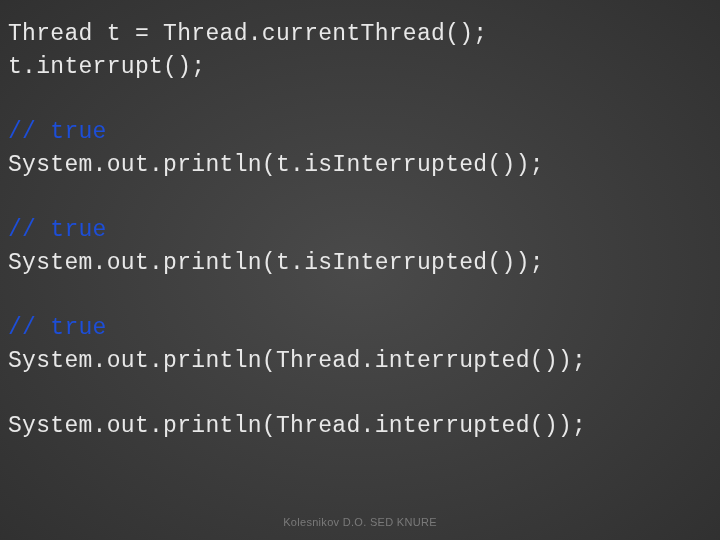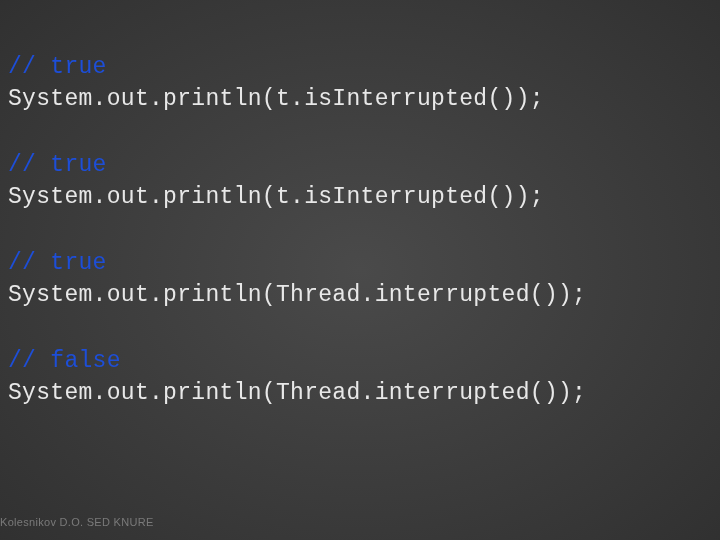--- a/index.html
+++ b/index.html
@@ -29,38 +29,40 @@
     letter-spacing: 0.3px;
   }
   .comment {
     color: #1d4ed8;
   }
   .footer {
     position: absolute;
     bottom: 12px;
     left: 0;
     right: 0;
+    text-align: center;
     font-family: Arial, sans-serif;
     font-size: 11px;
     color: #7a7a7a;
     letter-spacing: 0.3px;
   }
 </style>
 </head>
 <body>
 
 <div class="slide">
   <div id="code-block">
+      <div class="code-line">Thread t = Thread.currentThread();</div>
+      <div class="code-line">t.interrupt();</div>
       <div class="code-line">&nbsp;</div>
       <div class="code-line comment">// true</div>
       <div class="code-line">System.out.println(t.isInterrupted());</div>
       <div class="code-line">&nbsp;</div>
       <div class="code-line comment">// true</div>
       <div class="code-line">System.out.println(t.isInterrupted());</div>
       <div class="code-line">&nbsp;</div>
       <div class="code-line comment">// true</div>
       <div class="code-line">System.out.println(Thread.interrupted());</div>
       <div class="code-line">&nbsp;</div>
-      <div class="code-line comment">// false</div>
       <div class="code-line">System.out.println(Thread.interrupted());</div>
     </div>
   <div class="footer">Kolesnikov D.O. SED KNURE</div>
 </div>
 
 </body></html>

